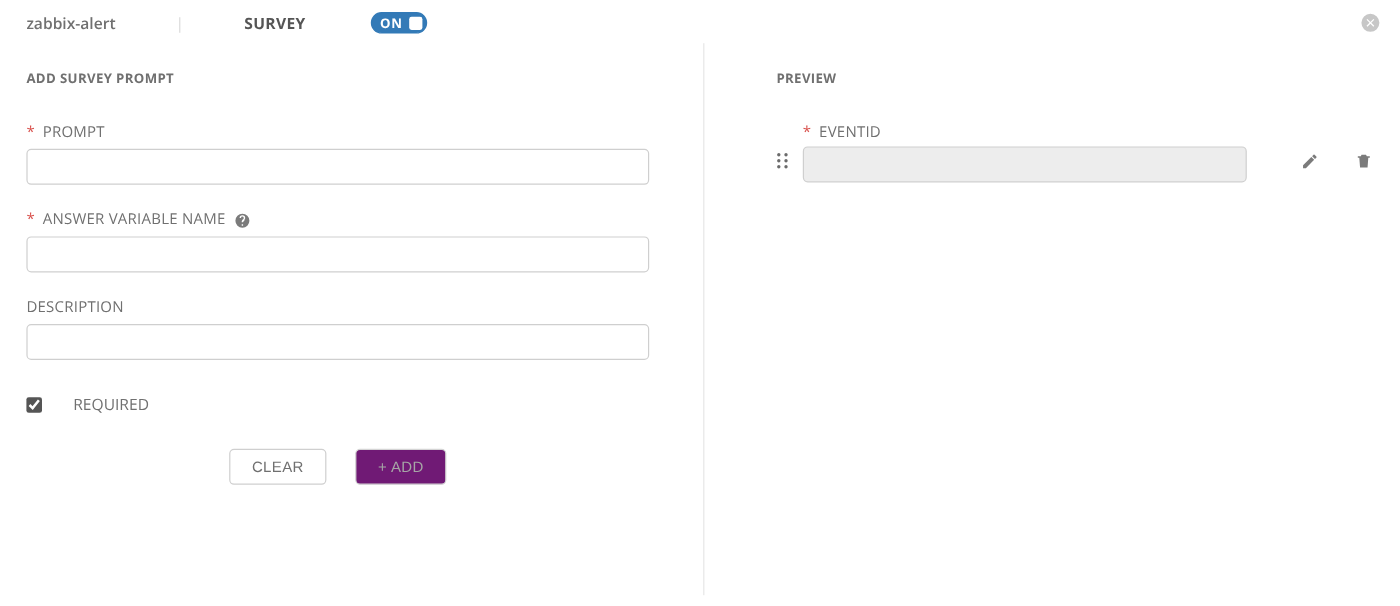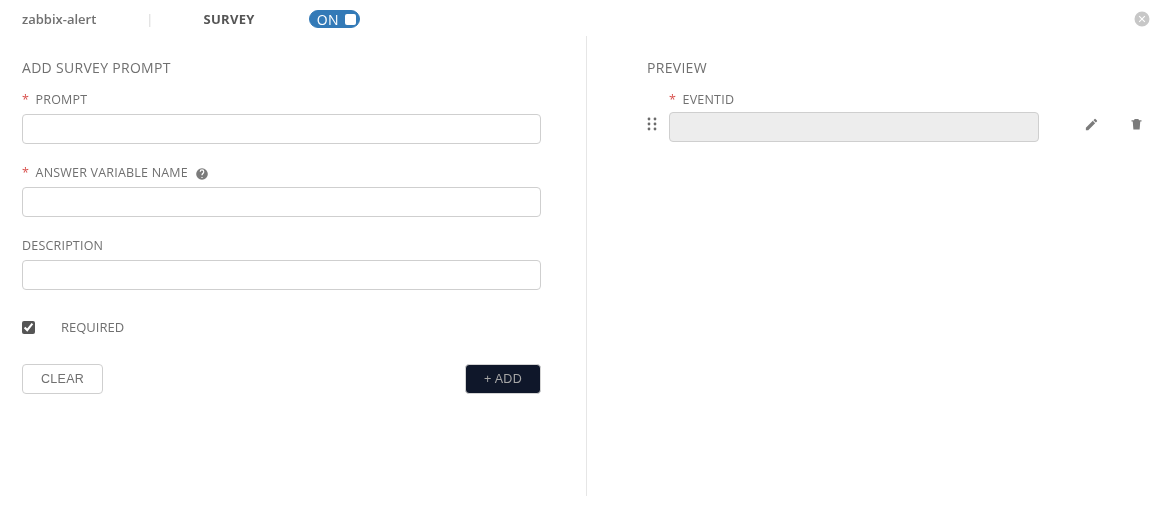--- a/index.html
+++ b/index.html
@@ -27,21 +27,21 @@
     margin-left: 10px;
     display: inline-flex;
     align-items: center;
     border: 1px solid #337ab7;
     background: #337ab7;
     border-radius: 10px;
     height: 18px;
     padding: 0 3px 0 7px;
     cursor: pointer;
   }
-  .toggle .toggle-label { color: #fff; font-size: 14px; letter-spacing: .5px; }
+  .toggle .toggle-label { color: #fff; font-size: 11px; letter-spacing: .5px; font-weight: bold; }
   .toggle .toggle-knob {
     width: 11px; height: 11px; background: #fff; border-radius: 2px; margin-left: 6px;
   }
   .close-btn {
     position: absolute; right: 16px; top: 10px;
     width: 18px; height: 18px; cursor: pointer;
   }
   .close-btn svg { width: 18px; height: 18px; fill: #c7c7c7; }
   
   .body {
@@ -56,24 +56,24 @@
     padding-bottom: 10px;
     min-height: 460px;
   }
   .col-right {
     flex: 1;
     padding-left: 60px;
     padding-top: 22px;
   }
   .section-title {
     color: #707070;
-    font-weight: 400;
+    font-weight: 700;
     letter-spacing: .3px;
-    font-size: 14px;
-    margin-bottom: 14px;
+    font-size: 11px;
+    margin-bottom: 28px;
   }
   .form-group { margin-bottom: 20px; }
   .form-label {
     display: block;
     color: #707070;
     font-size: 12.5px;
     letter-spacing: .2px;
     margin-bottom: 6px;
   }
   .req { color: #d9534f; margin-right: 3px; }
@@ -95,27 +95,27 @@
     background: #fff;
   }
   .select-input { position: relative; }
   .select-caret {
     position: absolute; right: 12px; top: 50%; transform: translateY(-50%);
     width: 0; height: 0; border-left: 4px solid transparent; border-right: 4px solid transparent;
     border-top: 5px solid #7b7b7b; pointer-events: none;
   }
   .checkbox-row { display: flex; align-items: center; margin-top: 28px; gap: 18px; }
   .checkbox-row input { margin-right: 8px; accent-color: #555; cursor: pointer; }
-  .btn-row { display: flex; justify-content: space-between; gap: 24px; margin-top: 28px; }
+  .btn-row { display: flex; justify-content: center; gap: 24px; margin-top: 28px; }
   .btn {
     height: 30px; padding: 0 18px; border-radius: 4px; font-size: 12.5px; letter-spacing: .3px;
     cursor: pointer; background: #fff; color: #707070; border: 1px solid #cfcfcf;
   }
   .btn-disabled {
-    background: #0f172a; color: #a6a6a6; border: 1px solid #d4d4d4; cursor: not-allowed;
+    background: #701a75; color: #a6a6a6; border: 1px solid #d4d4d4; cursor: not-allowed;
   }
   
   .preview-item { display: flex; align-items: flex-end; margin-bottom: 10px; }
   .drag-handle { width: 14px; margin-right: 8px; cursor: grab; padding-bottom: 7px; }
   .drag-handle svg { width: 10px; height: 14px; fill: #6b6b6b; }
   .preview-field { flex: 0 0 370px; }
   .preview-field .form-label { margin-bottom: 4px; }
   .preview-input {
     width: 100%; height: 30px; border: 1px solid #cfcfcf; border-radius: 4px;
     background: #ededed; padding: 4px 8px; font-size: 13px; color: #555;

